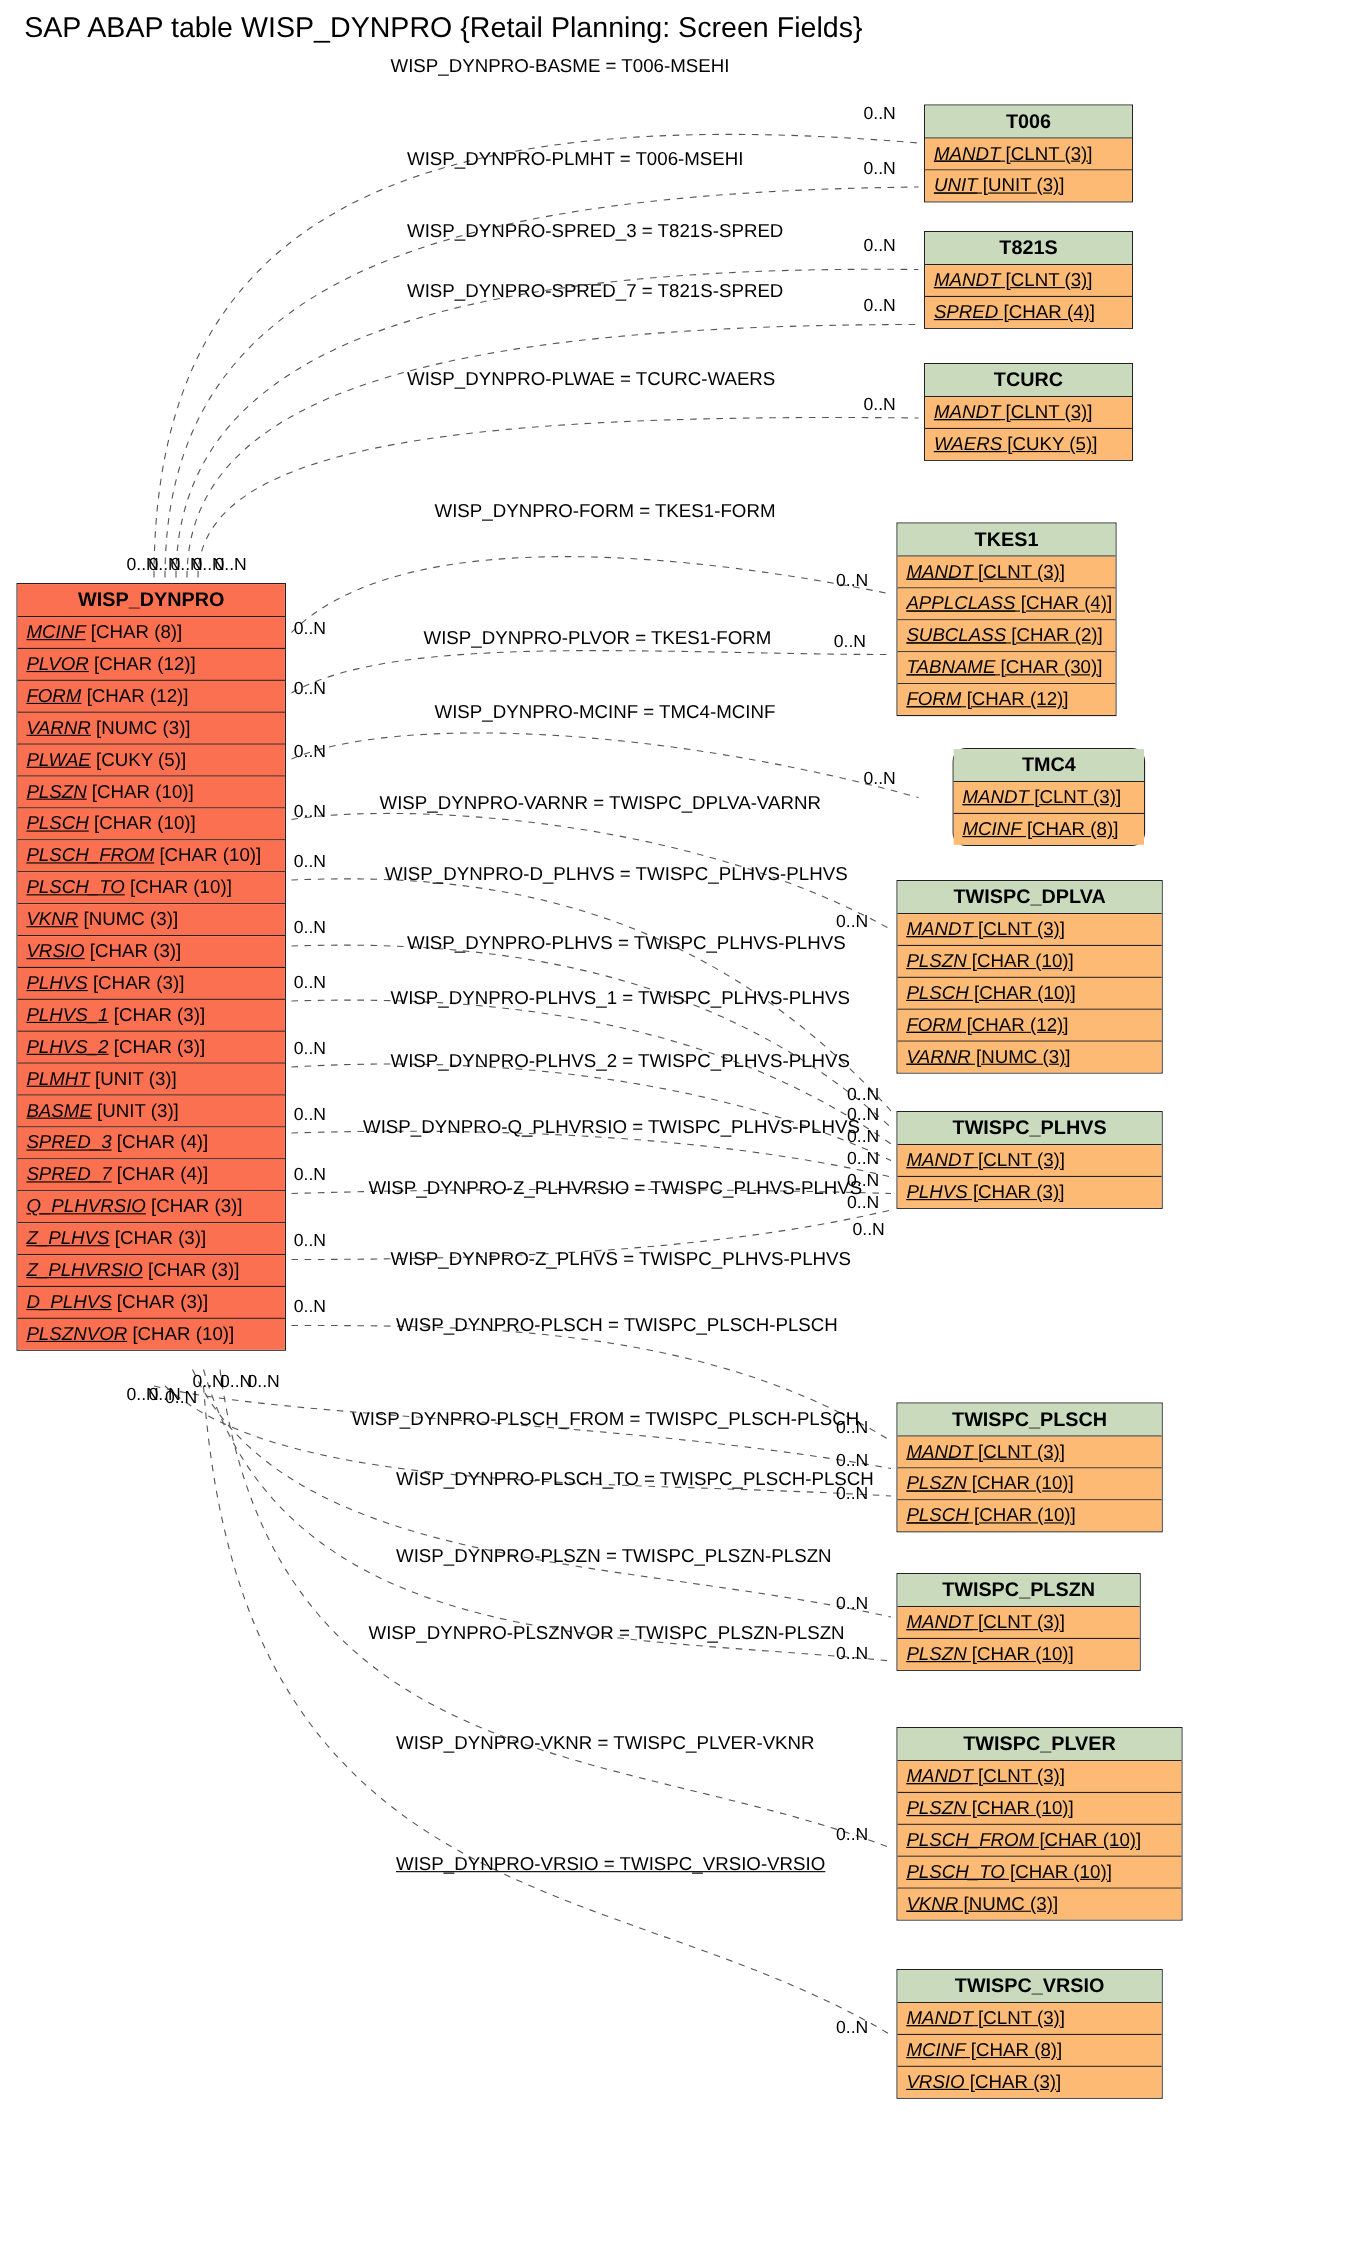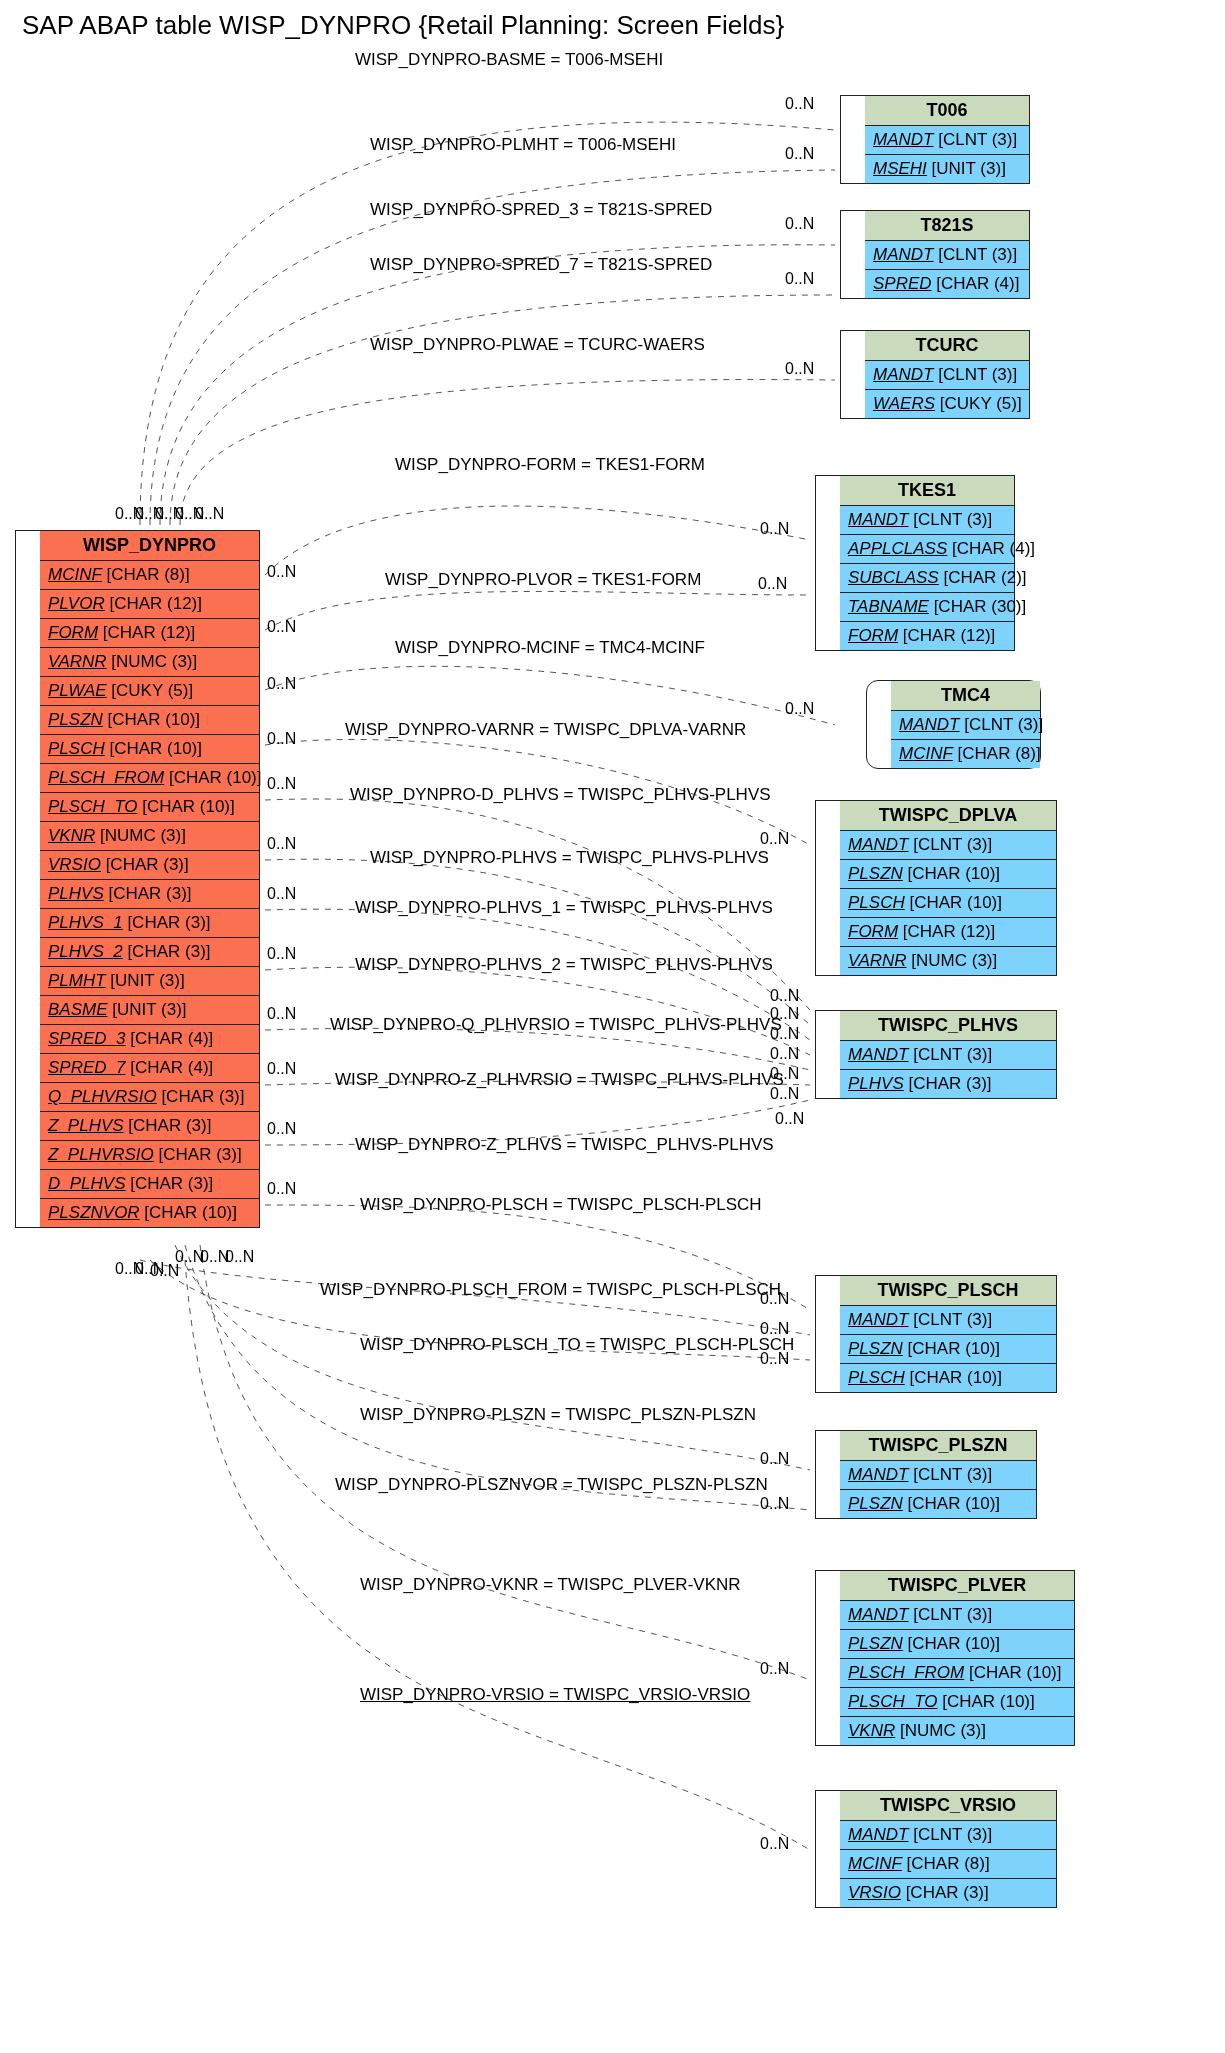--- a/index.html
+++ b/index.html
@@ -17,42 +17,41 @@
   }
   .title {
     position: absolute;
     font-size: 26px;
     font-weight: normal;
   }
   .table-box {
     position: absolute;
     border: 1px solid #222;
     box-sizing: border-box;
-    padding-left: 24px;
   }
   .table-box .hdr {
     text-align: center;
     font-weight: bold;
     padding: 4px 6px;
     border-bottom: 1px solid #222;
     font-size: 18px;
   }
   .table-box .row {
     padding: 4px 8px;
     border-bottom: 1px solid #222;
     white-space: nowrap;
     font-size: 17px;
   }
   .table-box .row:last-child { border-bottom: none; }
   .table-box .row .fld { font-style: italic; text-decoration: underline; }
   .table-box .row .typ { font-style: normal; }
   .main  .hdr { background: #fa7050; }
   .main  .row { background: #fa7050; }
   .green .hdr { background: #c9dabd; }
-  .green .row { background: #7dd3fc; }
+  .green .row { background: #fdba74; text-decoration: underline; }
   .edge-label {
     position: absolute;
     font-size: 17px;
     white-space: nowrap;
   }
   .card-label {
     position: absolute;
     font-size: 16px;
     white-space: nowrap;
   }
@@ -112,21 +111,21 @@
       <div class="row"><span class="fld">SPRED_7</span><span class="typ"> [CHAR (4)]</span></div>
       <div class="row"><span class="fld">Q_PLHVRSIO</span><span class="typ"> [CHAR (3)]</span></div>
       <div class="row"><span class="fld">Z_PLHVS</span><span class="typ"> [CHAR (3)]</span></div>
       <div class="row"><span class="fld">Z_PLHVRSIO</span><span class="typ"> [CHAR (3)]</span></div>
       <div class="row"><span class="fld">D_PLHVS</span><span class="typ"> [CHAR (3)]</span></div>
       <div class="row"><span class="fld">PLSZNVOR</span><span class="typ"> [CHAR (10)]</span></div>
     </div>
     <div class="table-box green" style="left: 840px; top: 95px; width: 190px;">
       <div class="hdr">T006</div>
       <div class="row"><span class="fld">MANDT</span><span class="typ"> [CLNT (3)]</span></div>
-      <div class="row"><span class="fld">MSEHI</span><span class="typ"> [UNIT (3)]</span></div>
+      <div class="row"><span class="fld">UNIT</span><span class="typ"> [UNIT (3)]</span></div>
     </div>
     <div class="table-box green" style="left: 840px; top: 210px; width: 190px;">
       <div class="hdr">T821S</div>
       <div class="row"><span class="fld">MANDT</span><span class="typ"> [CLNT (3)]</span></div>
       <div class="row"><span class="fld">SPRED</span><span class="typ"> [CHAR (4)]</span></div>
     </div>
     <div class="table-box green" style="left: 840px; top: 330px; width: 190px;">
       <div class="hdr">TCURC</div>
       <div class="row"><span class="fld">MANDT</span><span class="typ"> [CLNT (3)]</span></div>
       <div class="row"><span class="fld">WAERS</span><span class="typ"> [CUKY (5)]</span></div>

